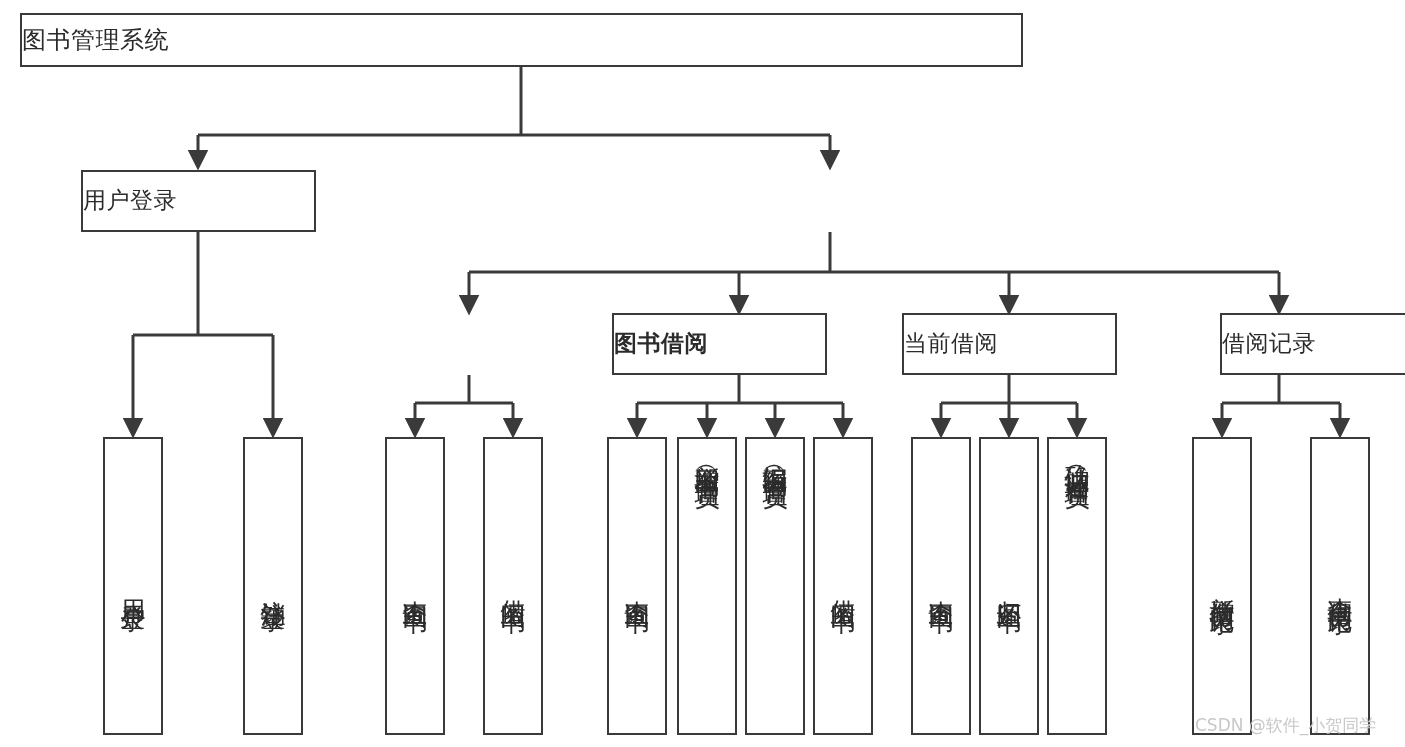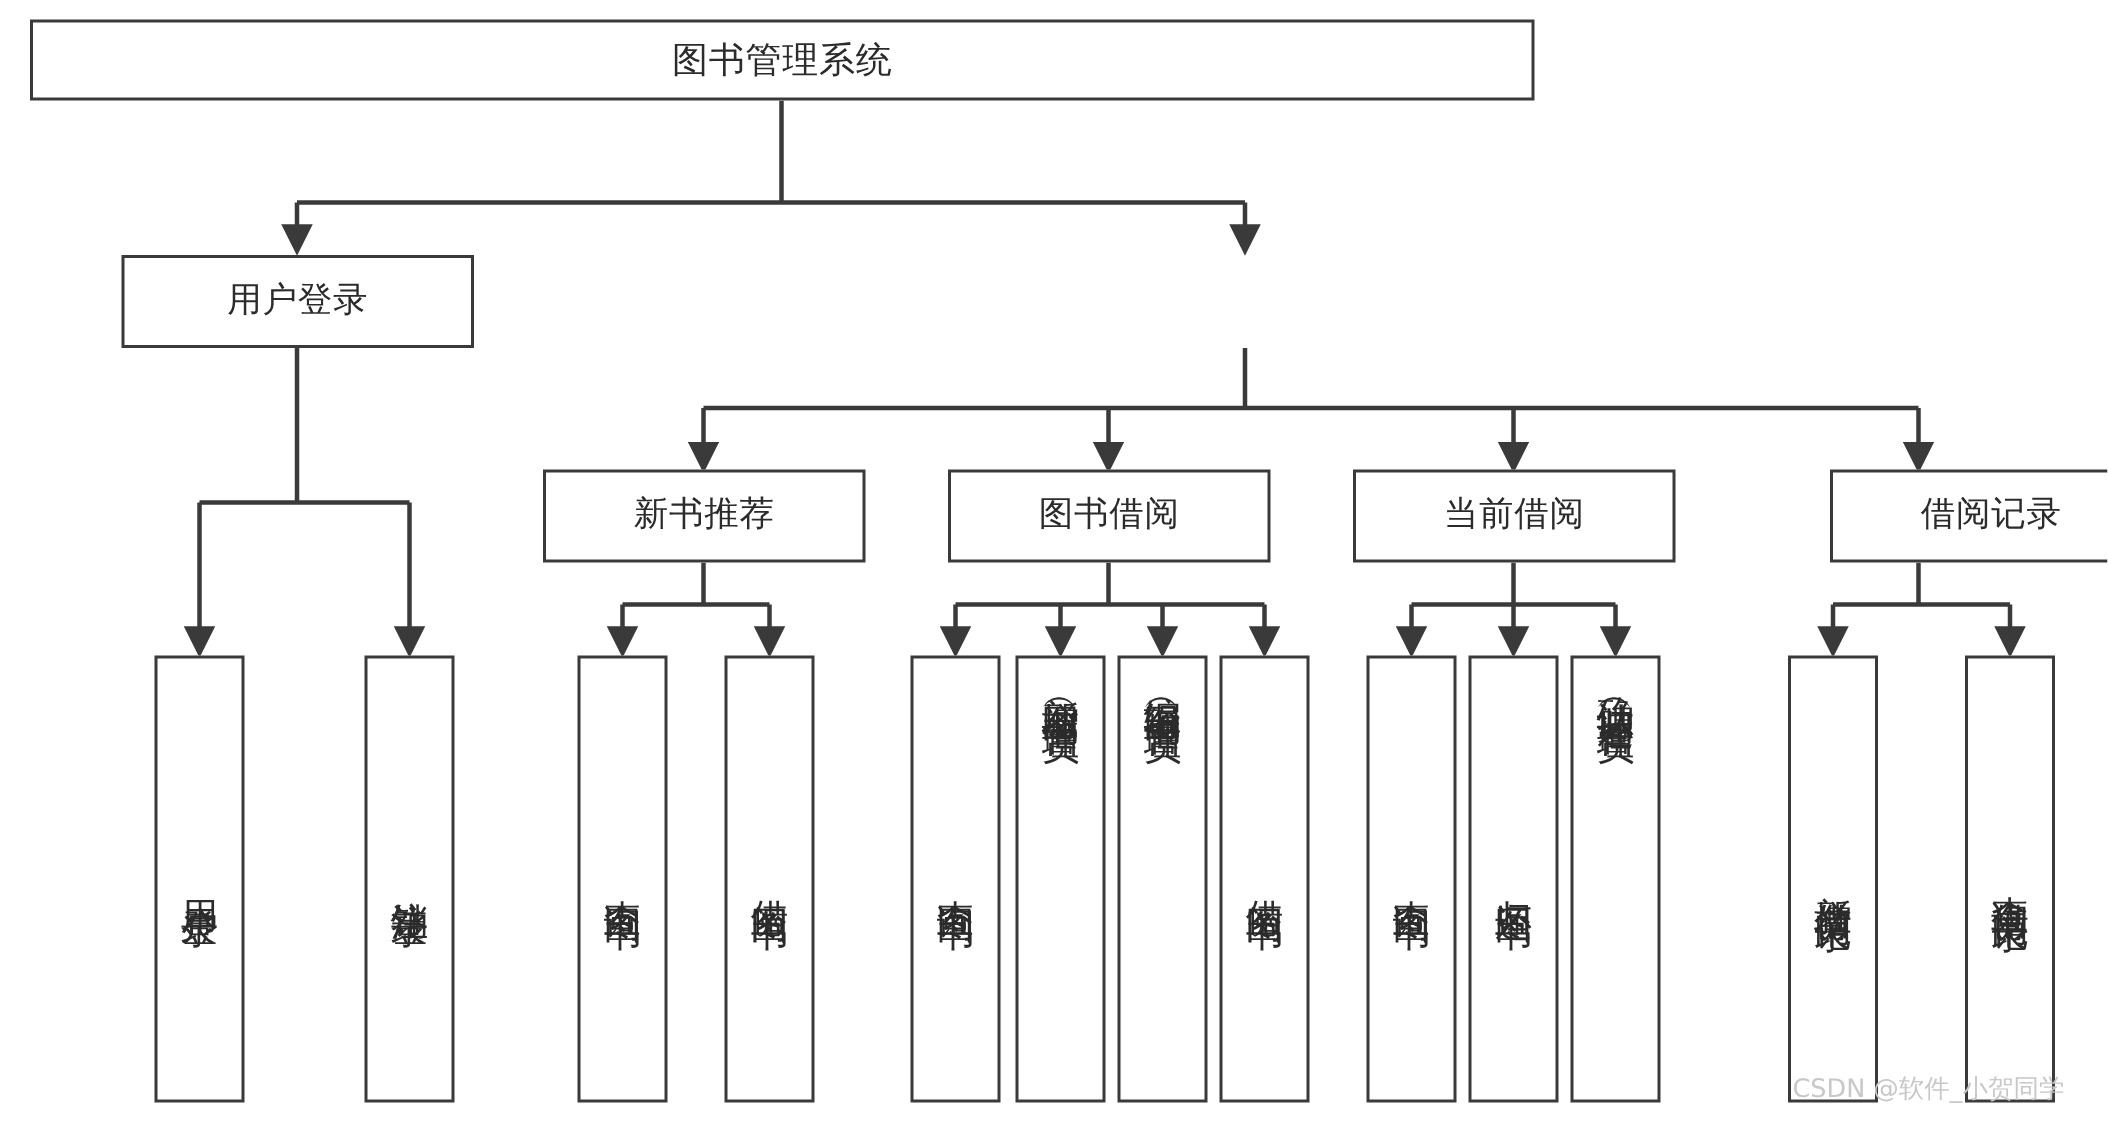--- a/index.html
+++ b/index.html
@@ -23,21 +23,20 @@
     height: 747px;
     pointer-events: none;
   }
   .node {
     position: absolute;
     box-sizing: border-box;
     background: #ffffff;
     border: 2px solid #3a3a3a;
     display: flex;
     align-items: center;
-    justify-content: center;
     z-index: 2;
   }
   .node .label {
     color: #2b2b2b;
     line-height: 1.18;
     white-space: nowrap;
   }
   
   .node.horiz .label {
     font-size: 23px;
@@ -136,24 +135,21 @@
   </svg>
 
   <div class="node horiz root" style="left:20px; top:13px; width:1003px; height:54px;">
     <span class="label">图书管理系统</span>
   </div>
 
   <div class="node horiz" style="left:81px; top:170px; width:235px; height:62px;">
     <span class="label">用户登录</span>
   </div>
 
-  <div class="node horiz" style="left:362px; top:313px; width:215px; height:62px;">
-    <span class="label">新书推荐</span>
-  </div>
-  <div class="node horiz" style="left:632px; top:313px; width:215px; height:62px;">
+  <div class="node horiz" style="left:612px; top:313px; width:215px; height:62px;font-weight:bold;">
     <span class="label">图书借阅</span>
   </div>
   <div class="node horiz" style="left:902px; top:313px; width:215px; height:62px;">
     <span class="label">当前借阅</span>
   </div>
   <div class="node horiz" style="left:1220px; top:313px; width:215px; height:62px;">
     <span class="label">借阅记录</span>
   </div>
 
   <div class="node vert center" style="left:103px; top:437px; width:60px; height:298px;">

